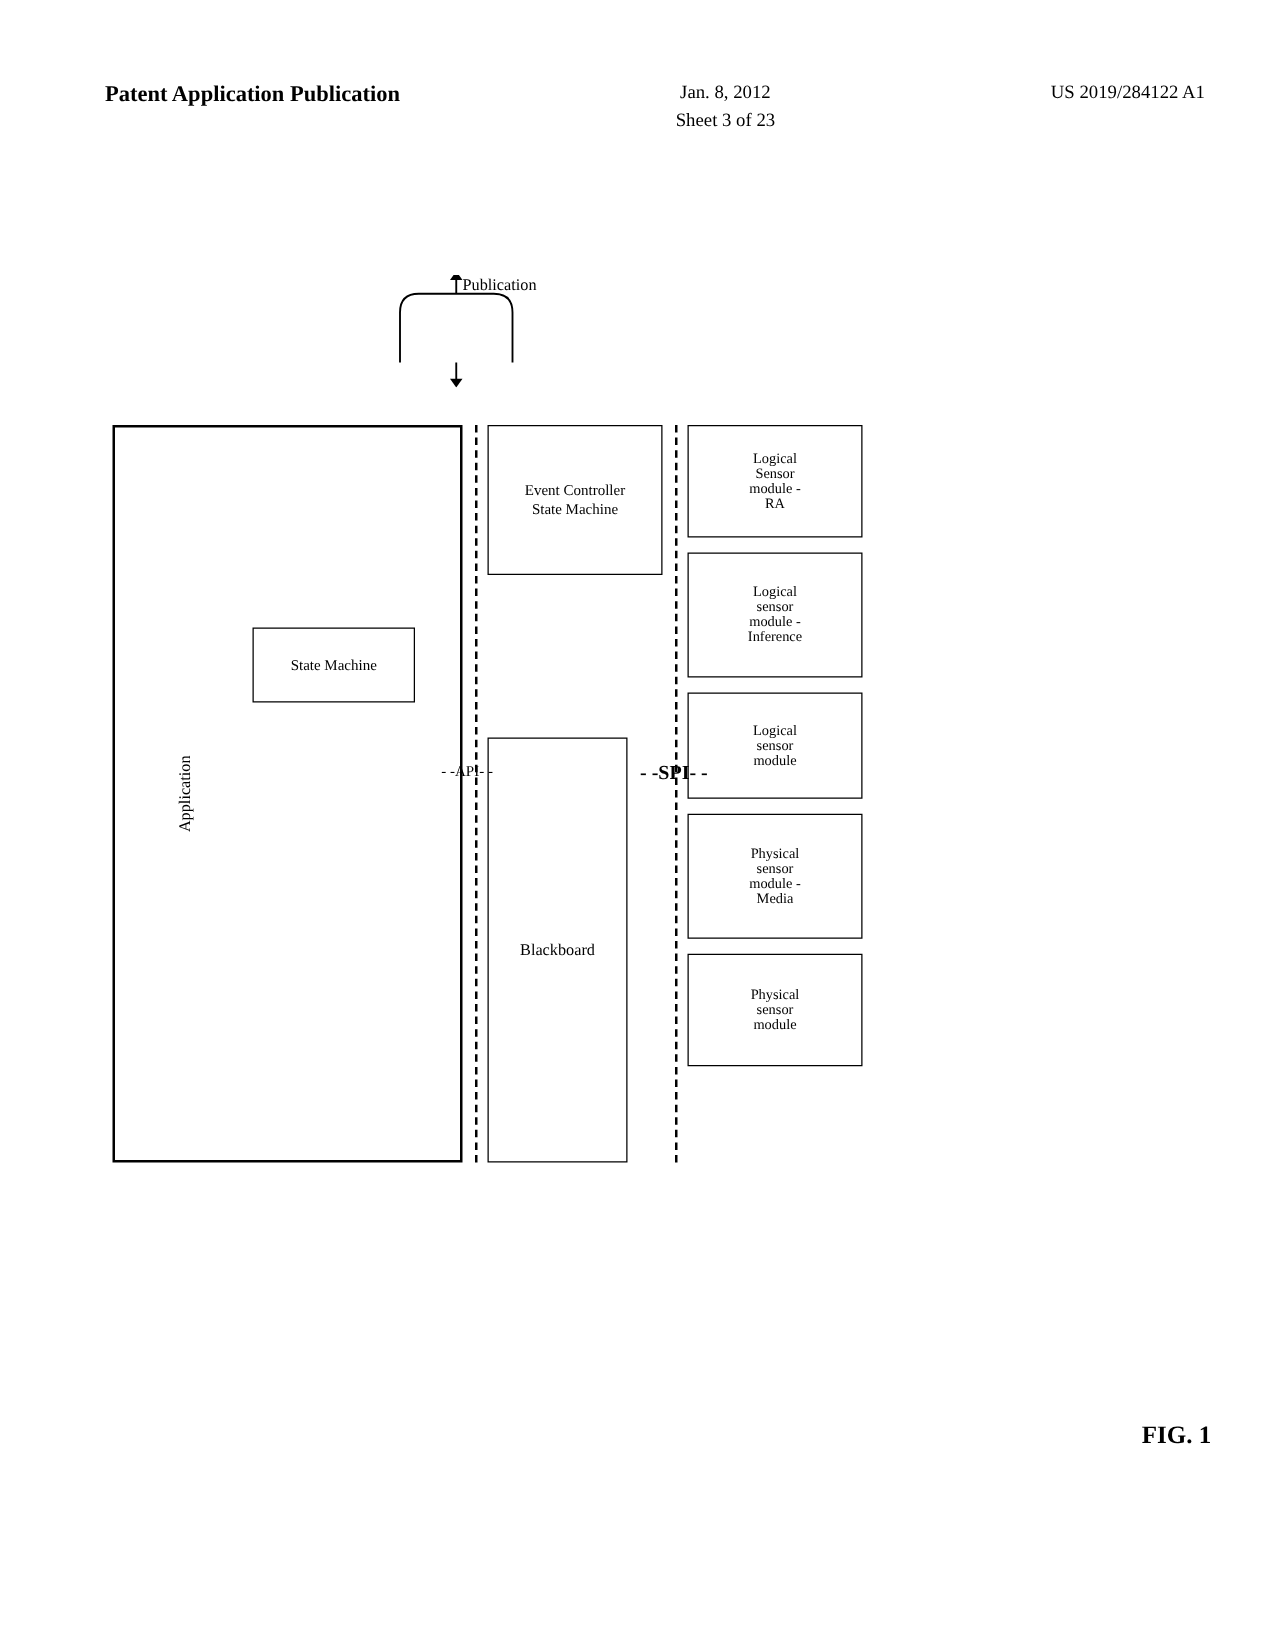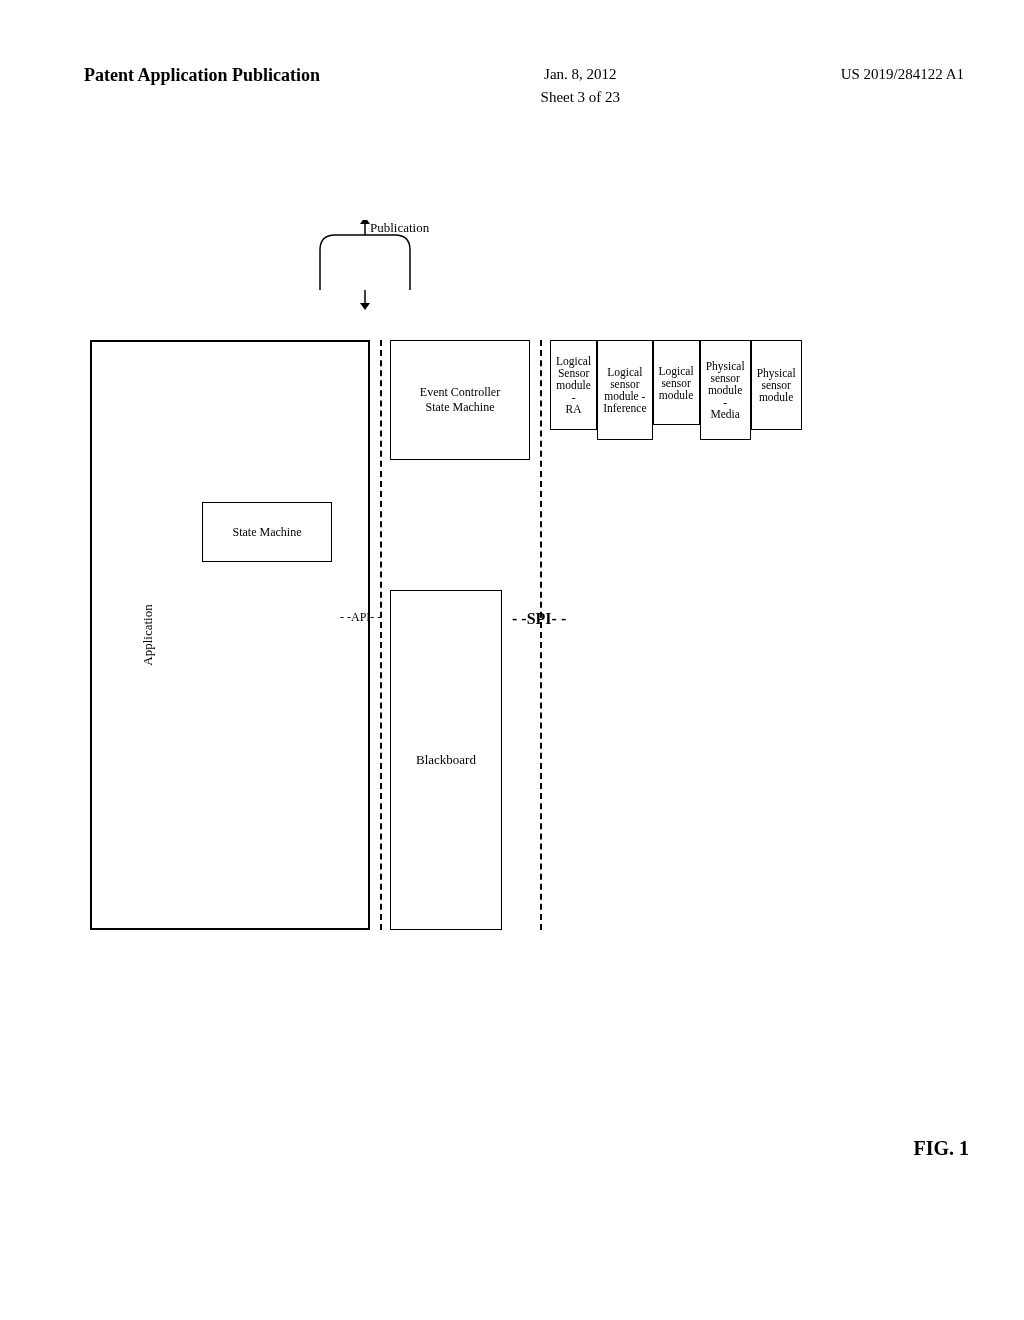--- a/index.html
+++ b/index.html
@@ -92,21 +92,21 @@
       position: absolute;
       top: 120px;
       left: 320px;
       width: 2px;
       height: 590px;
       border-left: 2px dashed #000;
     }
     .api-label {
       position: absolute;
       top: 390px;
-      left: 280px;
+      left: 293px;
       font-size: 12px;
       white-space: nowrap;
       text-align: center;
     }
 
     
     .event-controller-box {
       position: absolute;
       top: 120px;
       left: 330px;
@@ -156,22 +156,22 @@
       font-weight: bold;
     }
 
     
     .right-boxes {
       position: absolute;
       top: 120px;
       left: 490px;
       width: 140px;
       display: flex;
-      flex-direction: row;
-      gap: 0px;
+      flex-direction: column;
+      gap: 12px;
     }
 
     .right-box {
       width: 140px;
       border: 1.5px solid #000;
       background: transparent;
       display: flex;
       align-items: center;
       justify-content: center;
       font-size: 11.5px;

